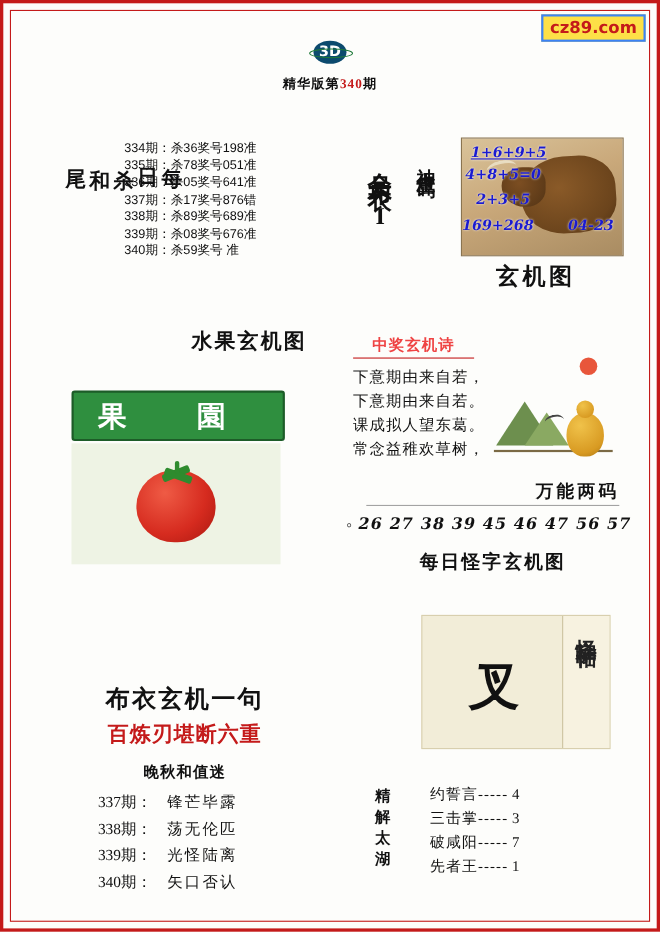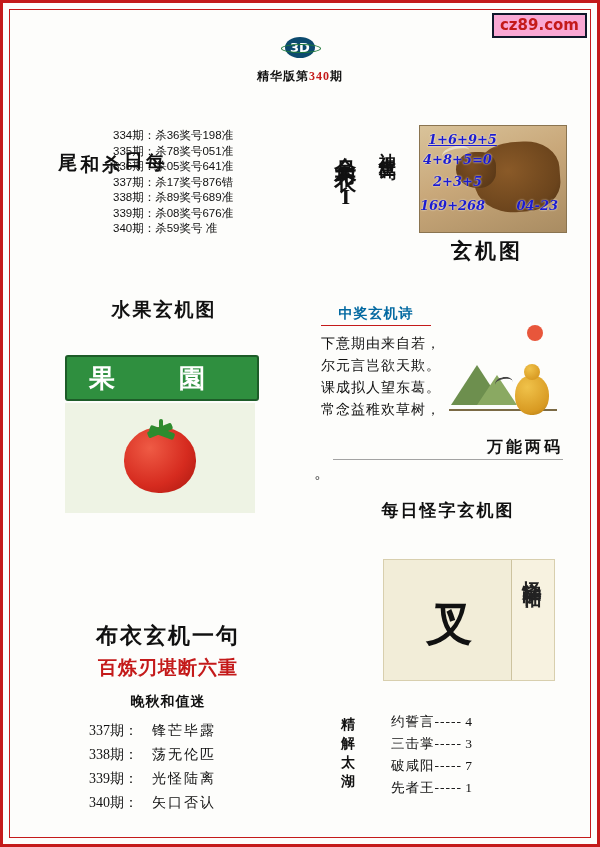--- a/index.html
+++ b/index.html
@@ -18,21 +18,21 @@
     background:#fdfdfb;
   }
   .inner-border{
     position:absolute;left:6px;top:6px;right:6px;bottom:6px;
     border:1px solid #c41a1a;
   }
 
   
   .logo{
     position:absolute;right:10px;top:10px;
-    border:2px solid #0f172a;background:#f9a8d4;
+    border:2px solid #3b82f6;background:#fde047;
     padding:1px 6px 2px 6px;
     font-family:"DejaVu Sans", sans-serif;
     font-weight:bold;font-size:15px;color:#c41a1a;
     letter-spacing:0px;
   }
 
   
   .header{
     position:absolute;left:0;right:0;top:34px;text-align:center;
   }
@@ -77,21 +77,21 @@
     font-family:"Liberation Sans", sans-serif;
     font-size:11.5px;
     line-height:15.5px;
     color:#111;
     white-space:nowrap;
   }
 
   
   .fruit-title{
     position:absolute;left:46px;top:294px;width:230px;
-    text-align:center;font-size:19px;font-weight:bold;letter-spacing:2px;
+    text-align:right;font-size:19px;font-weight:bold;letter-spacing:2px;
   }
   .fruit-banner{
     position:absolute;left:62px;top:352px;width:190px;height:42px;
     background:#2f8f3f;border:2px solid #1d5c28;
     border-radius:3px;
   }
   .fruit-banner .word{
     position:absolute;top:4px;font-size:26px;font-weight:bold;color:#fff;
     font-family:"DejaVu Serif", serif;
   }
@@ -152,21 +152,21 @@
   .vip-xuan{
     position:absolute;left:128px;top:112px;
     font-size:21px;font-weight:bold;letter-spacing:3px;
     font-family:"DejaVu Serif", serif;
   }
 
   
   .poem-title{
     position:absolute;left:318px;top:302px;width:110px;
     text-align:center;
-    color:#0369a1;font-weight:bold;font-size:14px;
+    color:#ef4444;font-weight:bold;font-size:14px;
     border-bottom:1px solid #c41a1a;padding-bottom:2px;
     letter-spacing:1px;
   }
   .poem-lines{
     position:absolute;left:318px;top:330px;
     font-size:14px;line-height:22px;letter-spacing:1px;
   }
   .poem-art{
     position:absolute;left:440px;top:318px;width:122px;height:108px;
   }
@@ -330,36 +330,37 @@
       <div class="ox-num ox-n3">2+3+5</div>
       <div class="ox-num ox-n4">169+268</div>
       <div class="ox-num ox-n5">04-23</div>
     </div>
     <div class="vip-xuan">玄机图</div>
   </div>
 
   <div class="poem-title">中奖玄机诗</div>
   <div class="poem-lines">
     <div>下意期由来自若，</div>
-    <div>尔元言岂欲天欺。</div>
+    <div>下意期由来自若。</div>
     <div>课成拟人望东葛。</div>
     <div>常念益稚欢草树，</div>
   </div>
   <div class="poem-art">
     <div class="sun"></div>
     <div class="hill"></div>
     <div class="hill2"></div>
     <div class="twig"></div>
     <div class="bird"></div>
     <div class="gourd"></div>
   </div>
 
   <div class="wn-title">万能两码</div>
   <div class="wn-dot">°</div>
   <div class="wn-nums">
+    <div>26 27 38 39 45 46 47 56 57</div>
   </div>
 
   <div class="gz-title">每日怪字玄机图</div>
   <div class="gz-box">
     <div class="gz-glyph">叉</div>
     <div class="gz-strip">
       <div class="gz-strip-text">怪字神帖</div>
     </div>
   </div>
 

